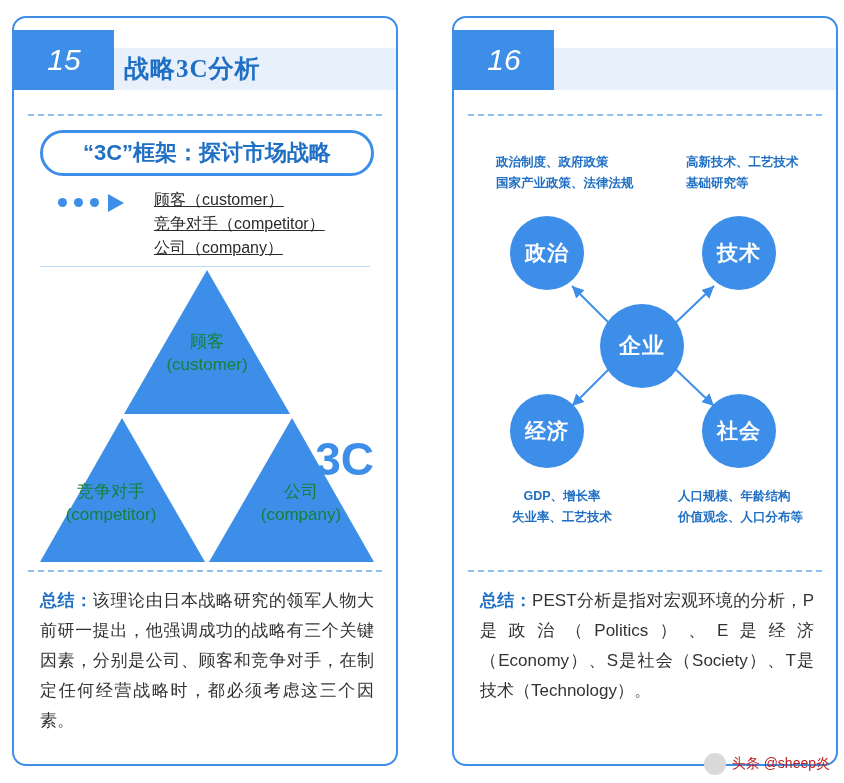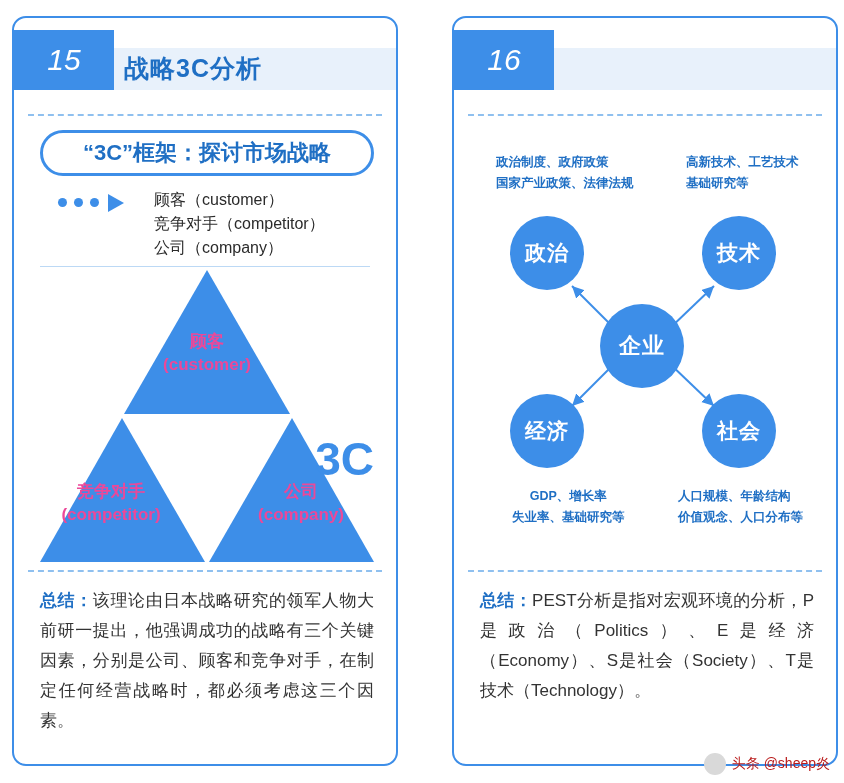--- a/index.html
+++ b/index.html
@@ -61,20 +61,21 @@
     background: #e8f1fb;
   }
   .header-title {
     position: absolute;
     left: 110px;
     top: 34px;
     font-size: 25px;
     font-weight: bold;
     color: #1f6fc4;
     letter-spacing: 1px;
+    font-family: Liberation Serif, serif;
   }
   .dashed-sep {
     position: absolute;
     left: 14px;
     right: 14px;
     border-top: 2px dashed #8fc0ef;
     height: 0;
   }
 
   
@@ -125,20 +126,21 @@
     border-left: 16px solid #3d8ee8;
   }
   .three-c-list {
     position: absolute;
     left: 140px;
     top: 170px;
     width: 230px;
     color: #2b2b2b;
     font-size: 16px;
     line-height: 24px;
+    text-decoration: underline;
   }
   .three-c-list div { white-space: nowrap; }
   .thin-rule {
     position: absolute;
     left: 26px;
     right: 26px;
     top: 248px;
     border-top: 1px solid #bcd9f5;
     height: 0;
   }
@@ -157,23 +159,23 @@
     width: 334px;
     text-align: right;
     font-size: 46px;
     font-weight: bold;
     color: #3d8ee8;
     z-index: 3;
   }
   .tri-label {
     position: absolute;
     text-align: center;
-    color: #ec4899;
+    color: #15803d;
     font-size: 17px;
-    font-weight: bold;
+    font-weight: normal;
     line-height: 23px;
     z-index: 4;
   }
   #tri-label-top { left: 107px; top: 60px; width: 120px; }
   #tri-label-left { left: 6px; top: 210px; width: 130px; }
   #tri-label-right { left: 196px; top: 210px; width: 130px; }
 
   .footer-sep {
     position: absolute;
     left: 14px;
@@ -339,21 +341,21 @@
       <div class="pest-note" id="note-pol">
         <div>政治制度、政府政策</div>
         <div>国家产业政策、法律法规</div>
       </div>
       <div class="pest-note" id="note-tech">
         <div>高新技术、工艺技术</div>
         <div>基础研究等</div>
       </div>
       <div class="pest-note" id="note-eco">
         <div>GDP、增长率</div>
-        <div>失业率、基础研究等</div>
+        <div>失业率、工艺技术</div>
       </div>
       <div class="pest-note" id="note-soc">
         <div>人口规模、年龄结构</div>
         <div>价值观念、人口分布等</div>
       </div>
 
       <div class="circle" id="circle-pol">政治</div>
       <div class="circle" id="circle-tech">技术</div>
       <div class="circle" id="circle-eco">经济</div>
       <div class="circle" id="circle-soc">社会</div>

